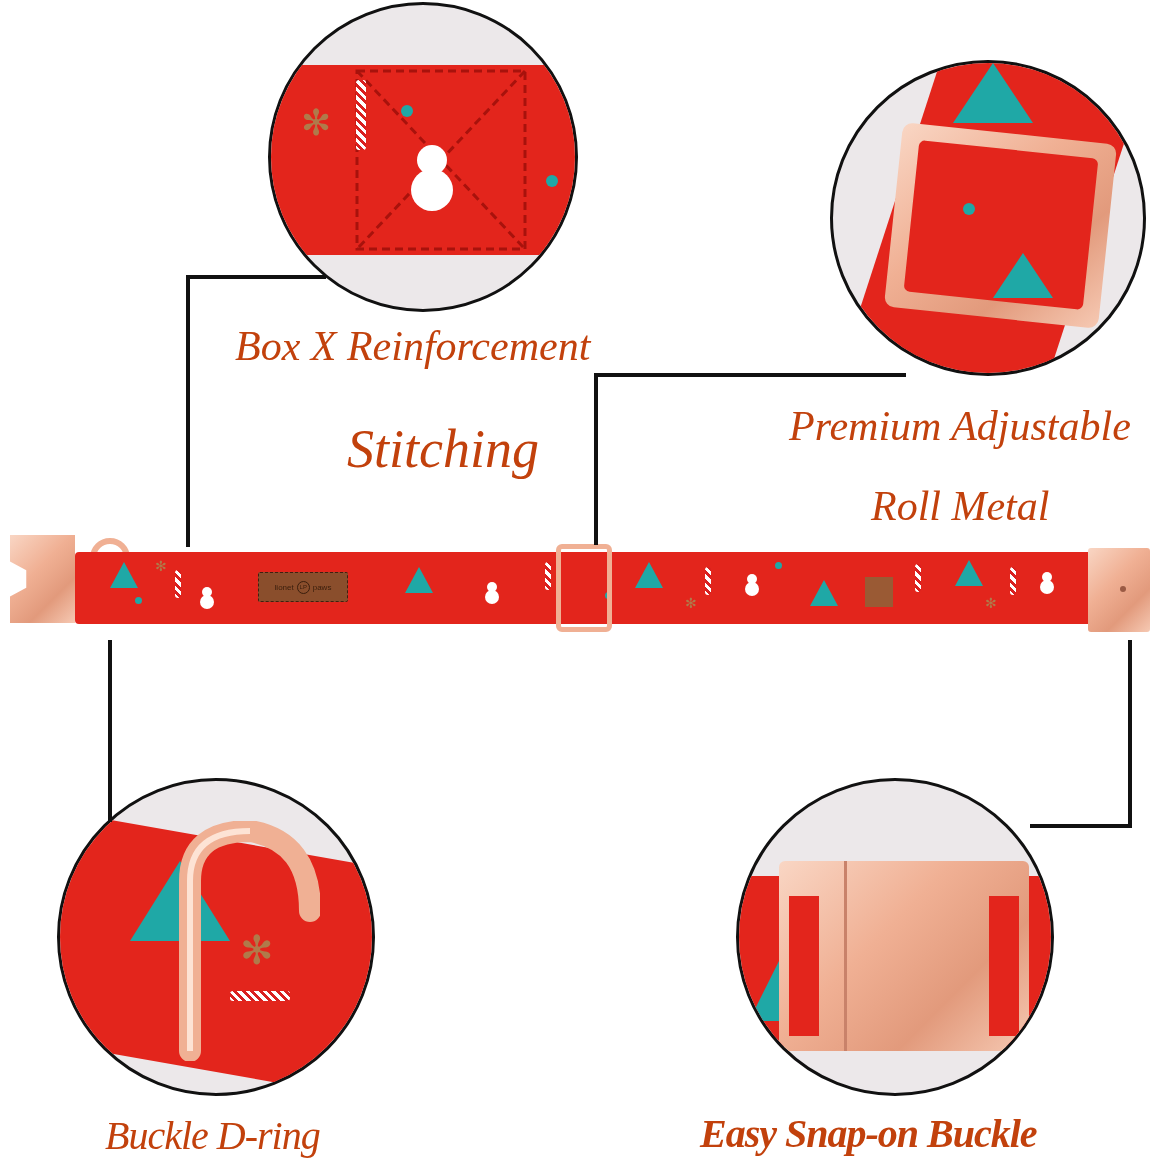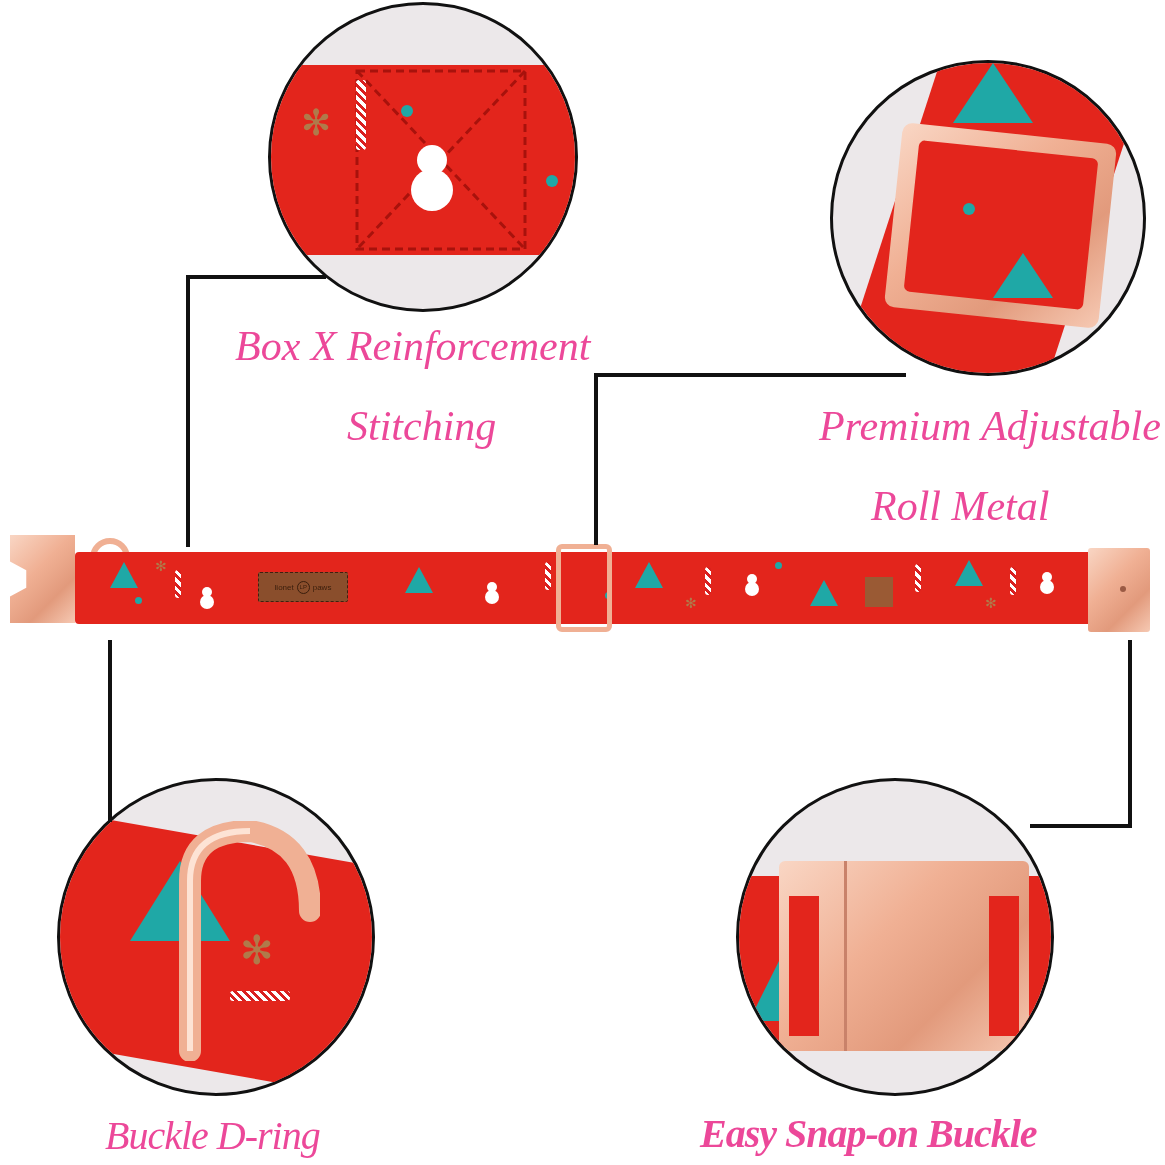--- a/index.html
+++ b/index.html
@@ -1,19 +1,19 @@
 <!DOCTYPE html>
 <html><head>
 <meta charset="utf-8">
 <style>
   html, body { margin:0; padding:0; background:#ffffff; }
   body { width:1165px; height:1165px; position:relative; overflow:hidden; font-family:"Liberation Serif","DejaVu Serif",serif; }
   .abs { position:absolute; }
   .line { position:absolute; background:#111; }
-  .caption { position:absolute; font-style:italic; color:#ec4899; white-space:nowrap; font-family:"Liberation Serif","DejaVu Serif",serif;text-align:center; }
+  .caption { position:absolute; font-style:italic; color:#c2410c; white-space:nowrap; font-family:"Liberation Serif","DejaVu Serif",serif;text-align:center; }
   .circle { position:absolute; border-radius:50%; border:3px solid #111; overflow:hidden; box-sizing:border-box; background:#ece8ea; }
   .fabric { position:absolute; background:#e3251c; }
   .metal { position:absolute; background:linear-gradient(135deg,#f9d6c4 0%,#f0b094 40%,#e29a7c 70%,#f6c9b3 100%); }
   .tree { position:absolute; width:0; height:0; border-left:14px solid transparent; border-right:14px solid transparent; border-bottom:26px solid #1fa8a6; }
   .snow { position:absolute; width:14px; height:22px; }
   .snow::before { content:""; position:absolute; left:2px; top:0; width:10px; height:10px; border-radius:50%; background:#fff; }
   .snow::after { content:""; position:absolute; left:0; top:8px; width:14px; height:14px; border-radius:50%; background:#fff; }
   .cane { position:absolute; width:6px; height:28px; background:repeating-linear-gradient(45deg,#fff 0 3px,#d92020 3px 6px); border-radius:3px; }
   .dot { position:absolute; width:7px; height:7px; border-radius:50%; background:#1fa8a6; }
   .flake { position:absolute; color:#b07a4a; font-size:14px; line-height:14px; }
@@ -112,19 +112,19 @@
 
 <div class="line" style="left:594px;top:373px;width:312px;height:4px;"></div>
 <div class="line" style="left:594px;top:373px;width:4px;height:172px;"></div>
 
 <div class="line" style="left:108px;top:640px;width:4px;height:182px;"></div>
 
 <div class="line" style="left:1128px;top:640px;width:4px;height:188px;"></div>
 <div class="line" style="left:1030px;top:824px;width:102px;height:4px;"></div>
 
 <div class="caption" style="left:235px;top:322px;font-size:42px;">Box X Reinforcement</div>
-<div class="caption" style="left:347px;top:402px;font-size:42px;">Stitching</div>
+<div class="caption" style="left:347px;top:418px;font-size:54px;">Stitching</div>
 
-<div class="caption" style="left:789px;top:402px;font-size:42px;margin-left:30px;">Premium Adjustable</div>
+<div class="caption" style="left:789px;top:402px;font-size:42px;">Premium Adjustable</div>
 <div class="caption" style="left:871px;top:482px;font-size:42px;">Roll Metal</div>
 
 <div class="caption" style="left:105px;top:1112px;font-size:40px;letter-spacing:-1px;">Buckle D-ring</div>
 <div class="caption" style="left:700px;top:1110px;font-size:40px;letter-spacing:-1px;font-weight:bold;">Easy Snap-on Buckle</div>
 
 </body></html>

